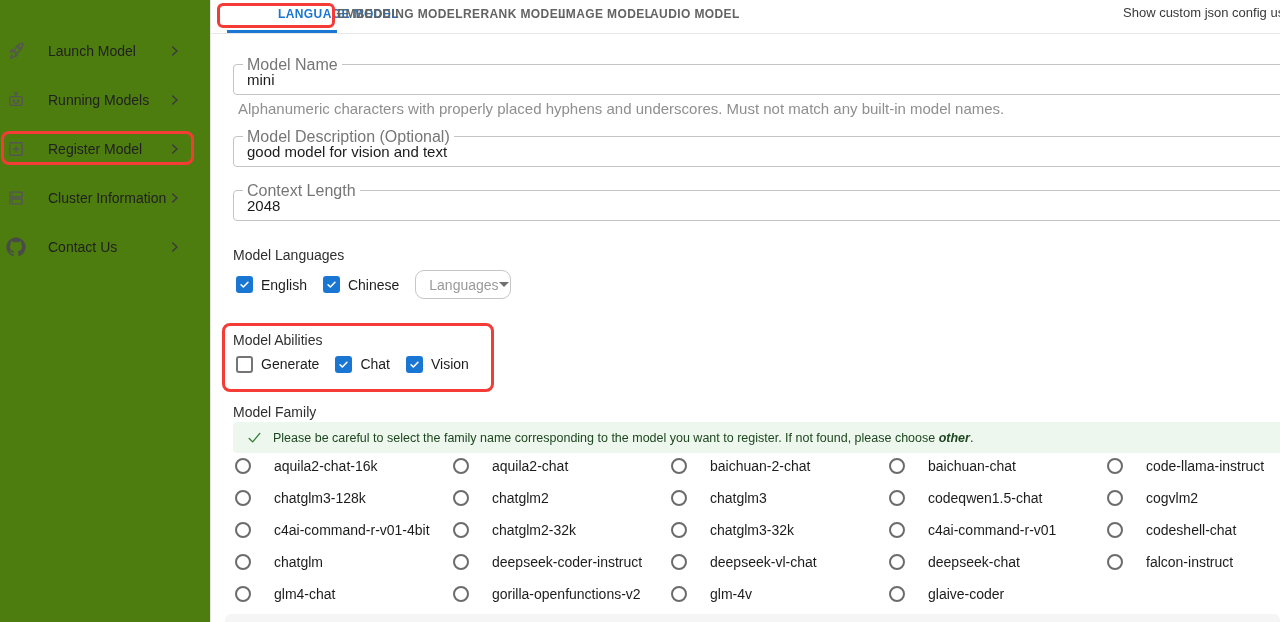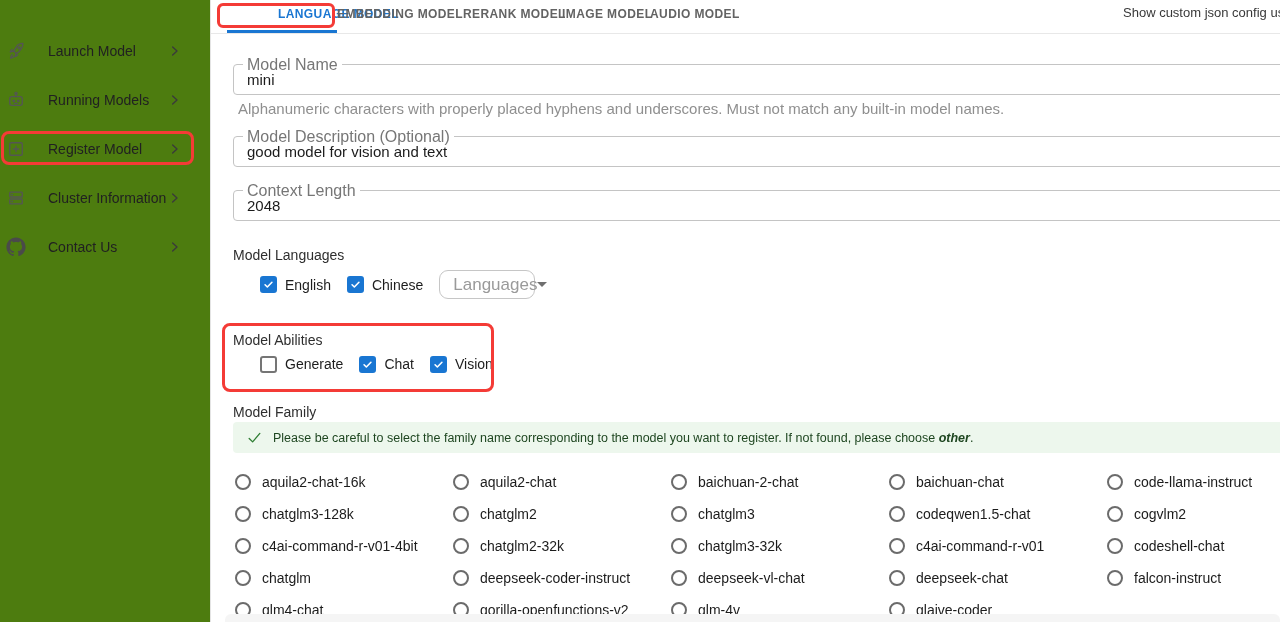--- a/index.html
+++ b/index.html
@@ -24,39 +24,39 @@
   .tab-indicator{position:absolute;left:227px;top:30px;width:110px;height:3px;background:var(--blue);}
   .tabs-divider{position:absolute;left:211px;top:33px;width:1069px;height:1px;background:#e8e8e8;}
   .config-link{position:absolute;left:1123px;top:5px;font-size:13px;color:#383838;white-space:nowrap;cursor:pointer;}
   
   .field{position:absolute;left:233px;width:1060px;height:31px;border:1px solid #c4c4c4;border-radius:4px;background:#fff;box-sizing:border-box;}
   .field-label{position:absolute;top:-7px;left:9px;background:#fff;padding:0 4px;font-size:16px;color:#767676;white-space:nowrap;line-height:13px;}
   .field-input{border:none;outline:none;width:100%;height:100%;padding:0 13px;font-size:15px;color:#1b1b1b;background:transparent;font-family:inherit;box-sizing:border-box;}
   .helper{position:absolute;left:238px;top:100px;font-size:15px;color:#8f8f8f;white-space:nowrap;}
   .section-heading{position:absolute;left:233px;font-size:14px;color:#2e2e2e;white-space:nowrap;}
   
-  .row{position:absolute;display:flex;align-items:center;margin-left:24px;}
+  .row{position:absolute;display:flex;align-items:center;}
   .pairs{display:flex;align-items:center;gap:16px;}
   .pair{display:flex;align-items:center;gap:8px;cursor:pointer;}
   .cb{width:17px;height:17px;border:2px solid #757575;border-radius:3px;box-sizing:border-box;background:#fff;flex:none;position:relative;}
   .cb svg{display:none;}
   .cb.checked{background:var(--blue);border-color:var(--blue);}
   .cb.checked svg{display:block;position:absolute;inset:1px;width:11px;height:11px;}
   .pair-label{font-size:14px;color:#1d1d1d;white-space:nowrap;}
-  .select{width:96px;height:29px;border:1px solid #c6c6c6;border-radius:9px;display:flex;align-items:center;justify-content:space-between;padding:0 11px 0 13px;box-sizing:border-box;color:#9a9a9a;font-size:17px;margin-left:16px;cursor:pointer;background:#fff;}
+  .select{width:96px;height:29px;border:1px solid #c6c6c6;border-radius:9px;display:flex;align-items:center;justify-content:space-between;padding:0 11px 0 13px;box-sizing:border-box;color:#9a9a9a;font-size:14px;margin-left:16px;cursor:pointer;background:#fff;}
   .caret{width:0;height:0;border-left:5px solid transparent;border-right:5px solid transparent;border-top:5px solid #6f6f6f;}
   
   .alert{position:absolute;left:233px;top:422px;width:1060px;height:31px;background:var(--success-bg);border-radius:4px;display:flex;align-items:center;padding-left:14px;box-sizing:border-box;gap:11px;}
   .alert-icon{width:15px;height:15px;color:var(--success-icon);flex:none;}
   .alert-icon svg{width:100%;height:100%;display:block;}
   .alert-text{font-size:12.5px;color:var(--success-text);white-space:nowrap;}
   .alert-text em{font-weight:700;font-style:italic;}
   
   .family-grid{position:absolute;left:235px;top:458px;display:grid;grid-template-columns:repeat(5,218px);grid-auto-rows:32px;}
-  .family-item{display:flex;align-items:flex-end;gap:11px;cursor:pointer;}
+  .family-item{display:flex;align-items:flex-start;gap:23px;cursor:pointer;}
   .radio{width:16px;height:16px;border:2px solid #6b6b6b;border-radius:50%;box-sizing:border-box;flex:none;background:#fff;}
   .radio-label{font-size:14px;color:#1c1c1c;white-space:nowrap;}
   .bottom-strip{position:absolute;left:225px;top:614px;width:1055px;height:8px;background:#f5f5f5;border-radius:6px 6px 0 0;}
 </style>
 </head>
 <body>
 
 <div class="screen" style="position:absolute;inset:0;">
 
   <aside class="sidebar">

